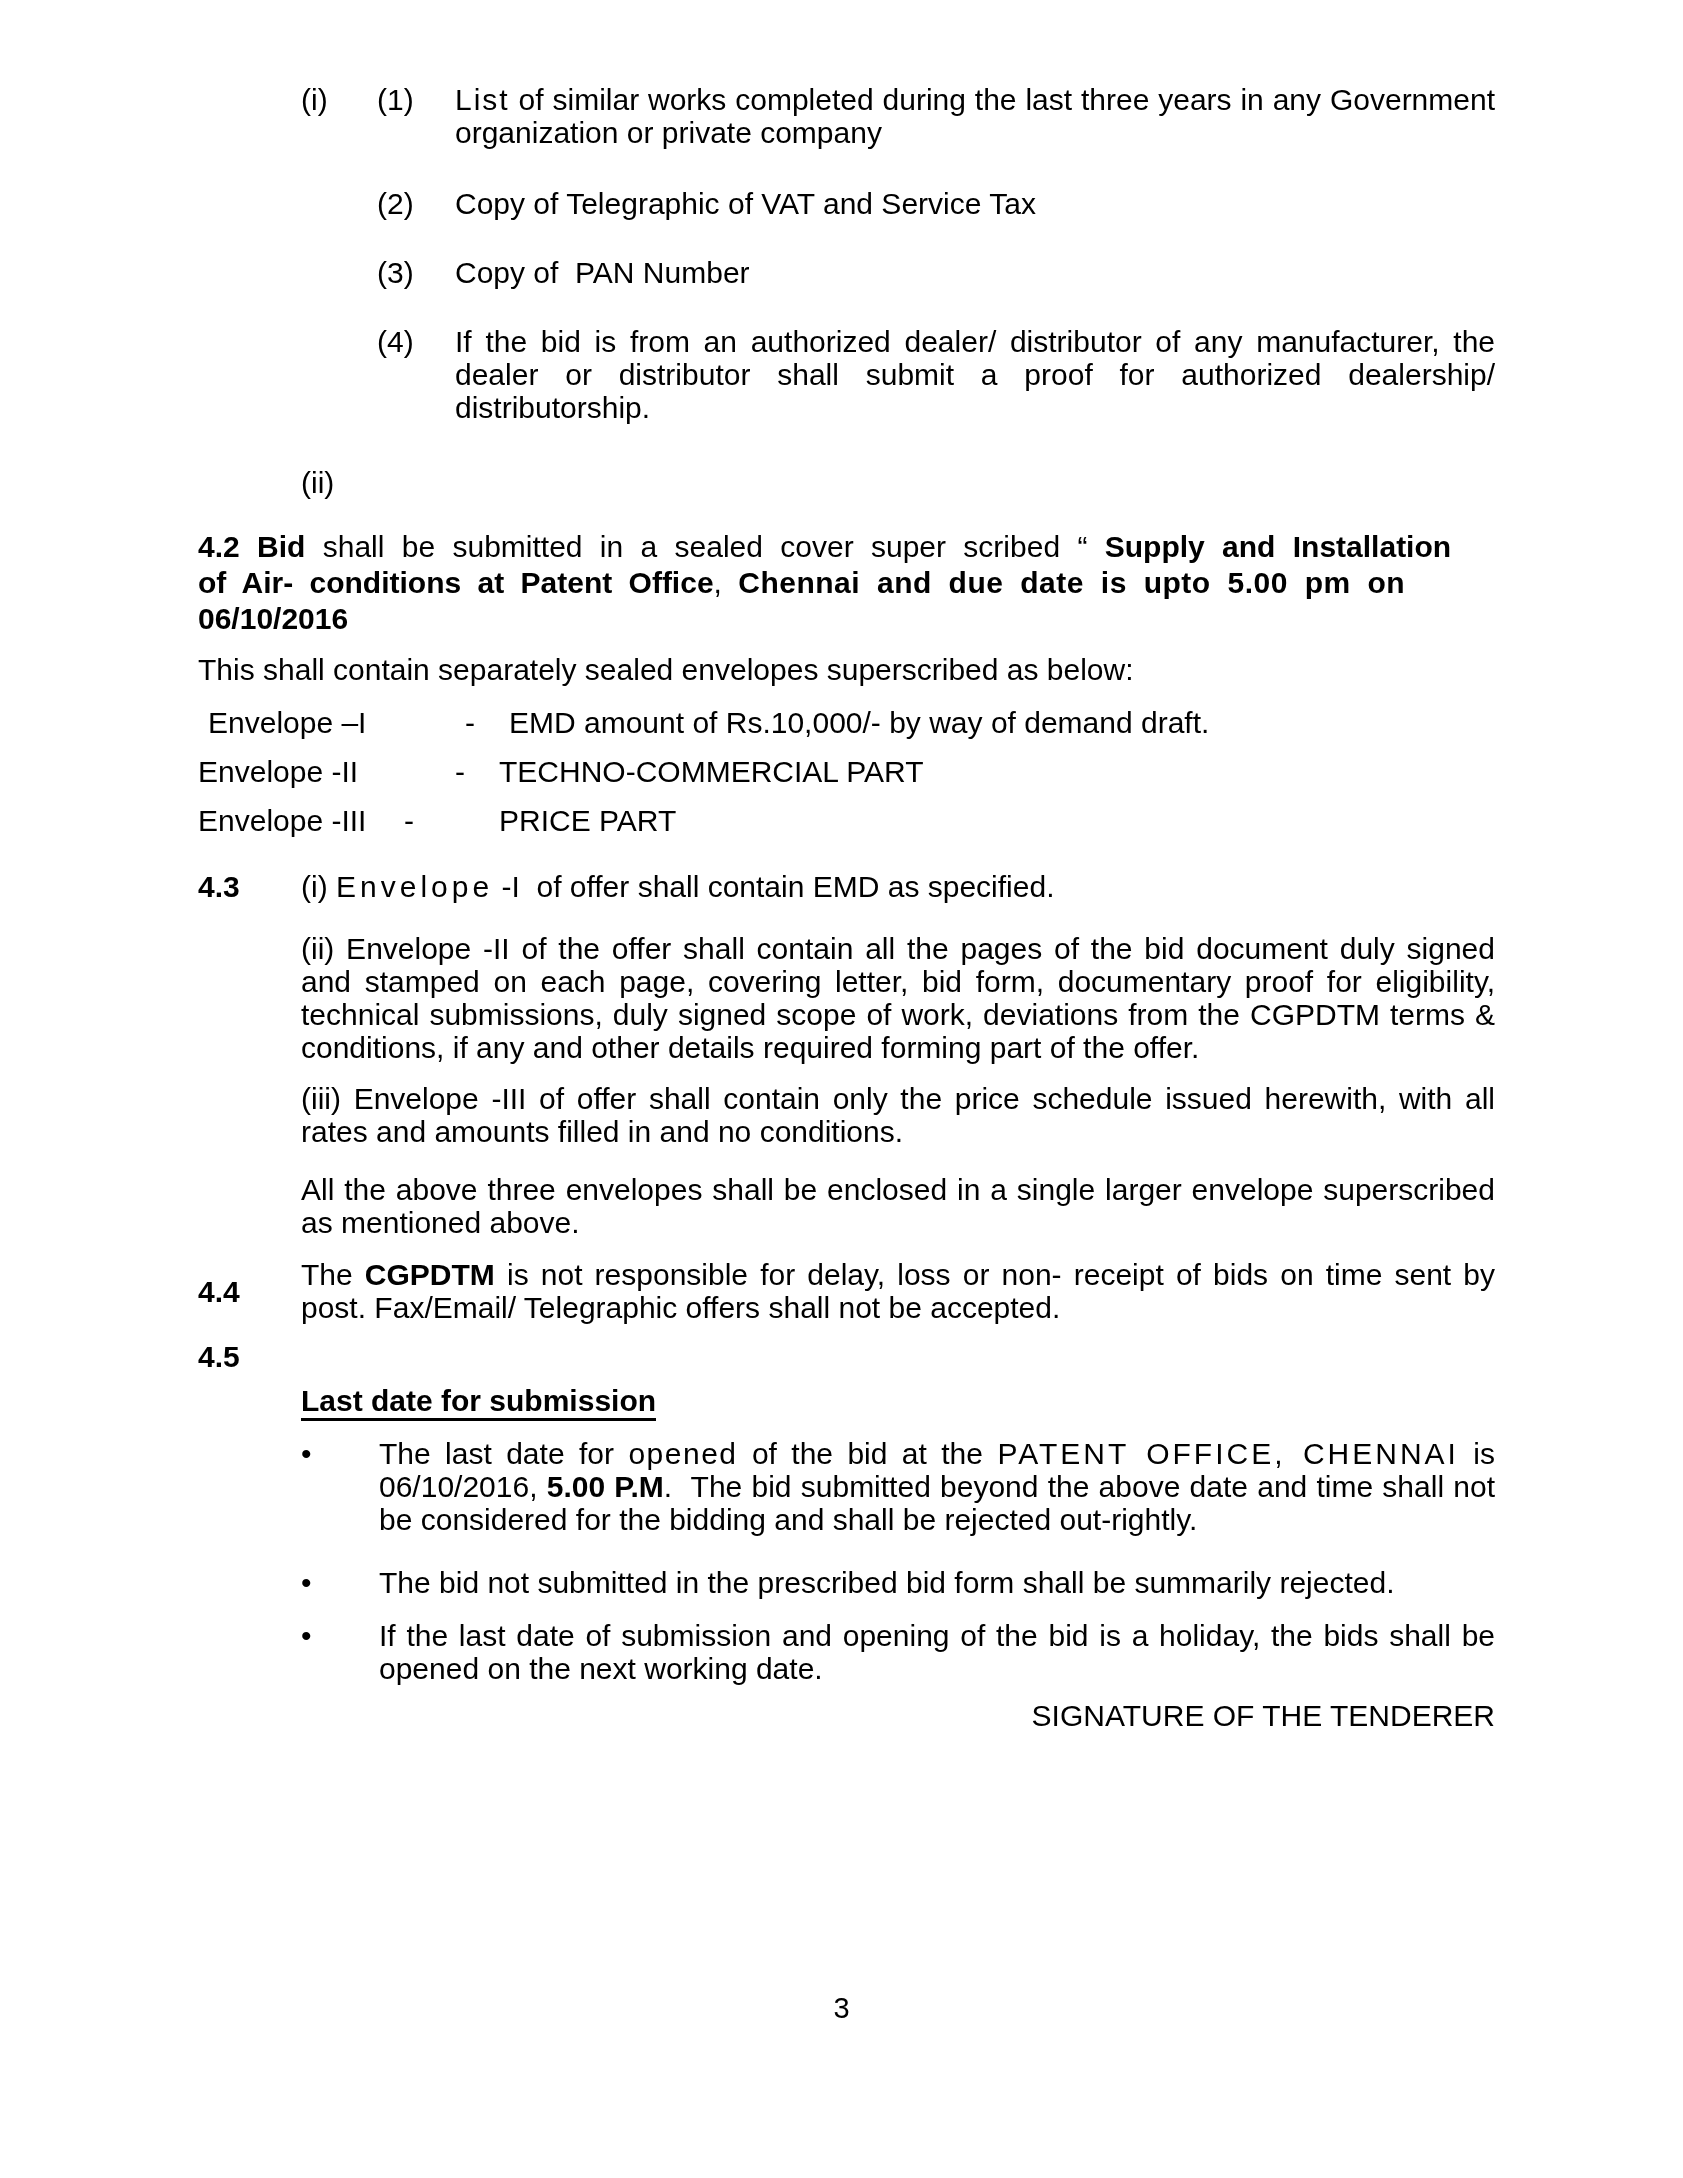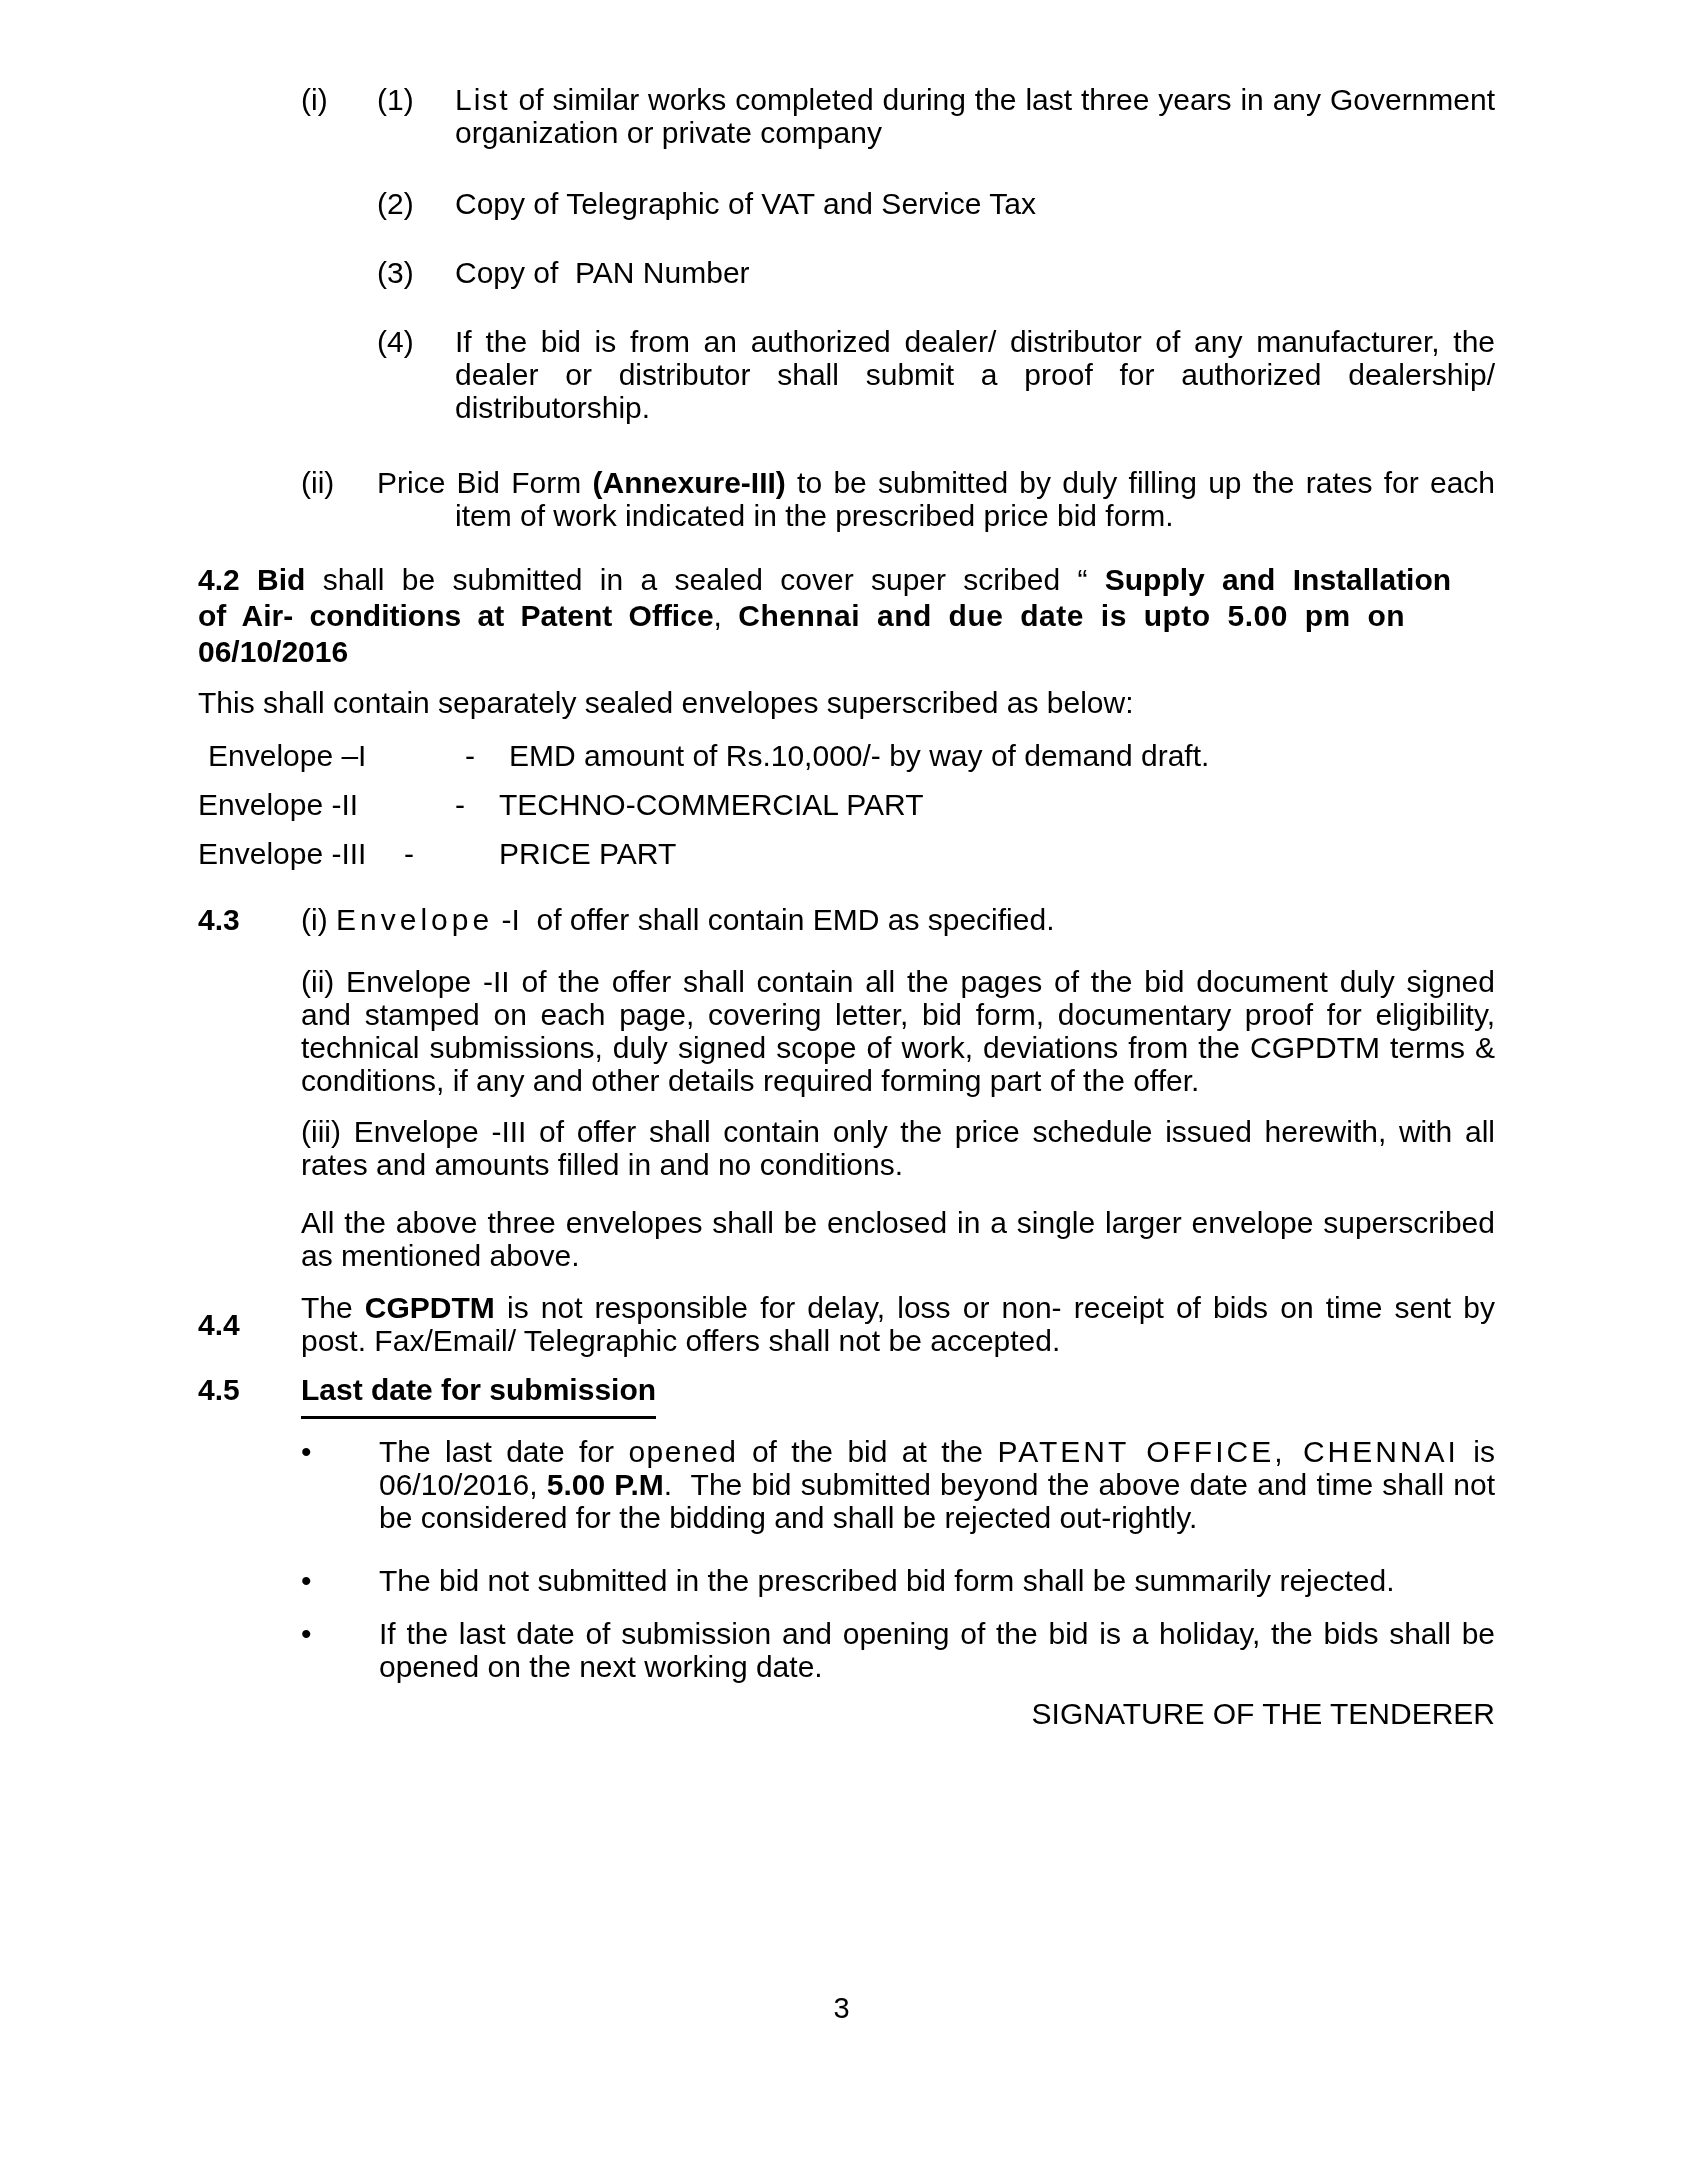--- a/index.html
+++ b/index.html
@@ -47,21 +47,21 @@
   .sec-row{display:flex;}
   .sec-num{width:103px;flex:none;font-weight:bold;}
   .sec-body{flex:1;}
   .indent-block{margin-left:103px;text-align:justify;}
   
   .ls2{letter-spacing:2px;}
   .ls4{letter-spacing:4px;}
   .ls3{letter-spacing:3px;}
   .ls15{letter-spacing:1.5px;}
   .ls05{letter-spacing:0.5px;}
-  .heading-u{display:inline-block;font-weight:bold;border-bottom:3px solid #000;padding-bottom:10px;}
+  .heading-u{display:inline-block;font-weight:bold;border-bottom:3px solid #000;padding-bottom:1px;margin-top:44px;}
   
   .bullet-row{display:flex;margin-left:103px;}
   .bullet-mark{width:78px;flex:none;}
   .bullet-text{flex:1;text-align:justify;}
   .signature{text-align:right;}
   .page-number{
     position:absolute;top:1992px;left:0;width:100%;
     text-align:center;font-size:29px;
   }
 </style>
@@ -90,21 +90,20 @@
     </div>
 
     <div class="item-row mt36">
       <span class="item-roman"></span>
       <span class="item-num">(4)</span>
       <div class="item-text">If the bid is from an authorized dealer/ distributor of any manufacturer, the dealer or distributor shall submit a proof for authorized dealership/ distributorship.</div>
     </div>
 
     <div class="item-row mt42">
       <span class="item-roman">(ii)</span>
-      <div class="hang"><span>Price Bid Form</span> <b>(Annexure-III)</b> <span>to be submitted by duly filling up the rates for each item of work indicated in the prescribed price bid form.</span></div>
     </div>
 
 
     <div class="p42 mt30">
       <span class="ws9"><b>4.2 Bid</b> <span>shall be submitted in a sealed cover super scribed “</span> <b>Supply and Installation</b></span><br>
       <span class="ws8"><b>of Air- conditions at Patent Office</b><span>,</span> <b class="ls05">Chennai and due date is upto 5.00 pm on</b></span><br>
       <b>06/10/2016</b>
     </div>
 
     <div class="mt16">This shall contain separately sealed envelopes superscribed as below:</div>

